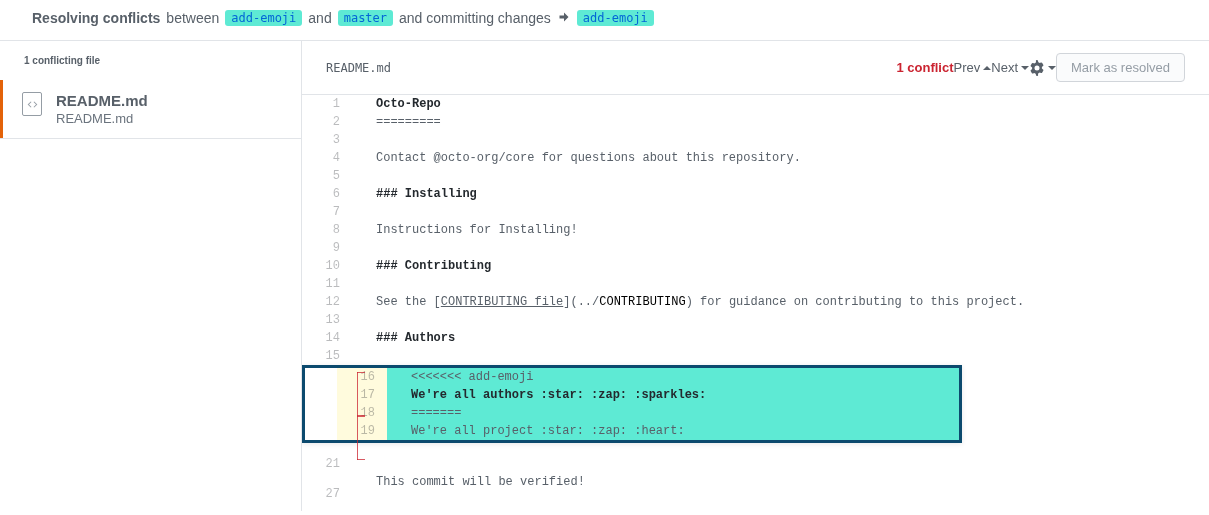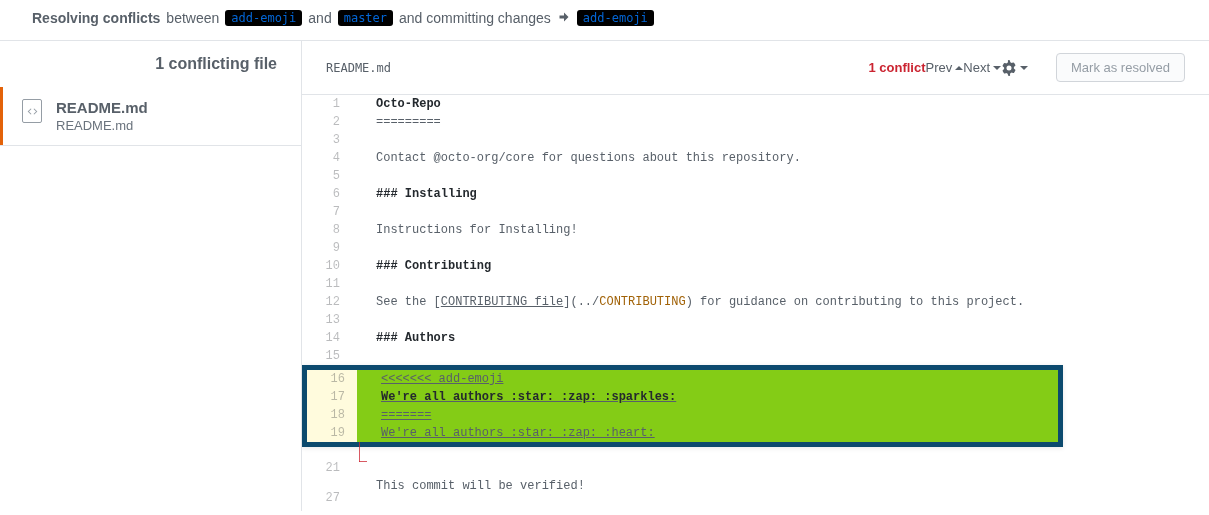--- a/index.html
+++ b/index.html
@@ -1,51 +1,51 @@
 <!DOCTYPE html>
 <html><head>
 <meta charset="utf-8">
 <style>
 * { margin: 0; padding: 0; box-sizing: border-box; }
 body { font-family: -apple-system, BlinkMacSystemFont, "Segoe UI", Helvetica, Arial, sans-serif; font-size: 14px; color: #24292e; background: #fff; }
 .header-bar { padding: 10px 32px 14px; display: flex; align-items: center; gap: 6px; color: #586069; font-size: 14px; }
 .header-bar .bold { font-weight: 600; color: #586069; }
-.branch-tag { display: inline-block; background: #000000; color: #0366d6; padding: 1px 6px; border-radius: 3px; font-family: SFMono-Regular, Consolas, monospace; font-size: 12px; }
+.branch-tag { display: inline-block; background: #5eead4; color: #0366d6; padding: 1px 6px; border-radius: 3px; font-family: SFMono-Regular, Consolas, monospace; font-size: 12px; }
 .arrow-icon { color: #586069; }
 .main-area { display: flex; border-top: 1px solid #e1e4e8; height: calc(515px - 44px); }
 .sidebar { width: 302px; border-right: 1px solid #e1e4e8; }
-.sidebar-header { padding: 14px 24px; color: #586069; font-size: 16px; font-weight: 600; text-align: right; }
+.sidebar-header { padding: 14px 24px; color: #586069; font-size: 10px; font-weight: 600; }
 .file-item { display: flex; align-items: flex-start; padding: 12px 22px; border-bottom: 1px solid #e1e4e8; position: relative; }
 .file-item.active::before { content: ''; position: absolute; left: 0; top: 0; bottom: 0; width: 3px; background: #e36209; }
 .file-icon { width: 20px; height: 24px; border: 1px solid #959da5; border-radius: 2px; margin-right: 14px; display: flex; align-items: center; justify-content: center; color: #959da5; font-size: 10px; flex-shrink: 0; }
 .file-icon svg { width: 11px; height: 11px; }
 .file-names { display: flex; flex-direction: column; }
 .file-primary { font-weight: 600; color: #586069; font-size: 15px; }
 .file-secondary { color: #6a737d; font-size: 13px; margin-top: 2px; }
 .editor-pane { flex: 1; display: flex; flex-direction: column; }
 .editor-toolbar { display: flex; align-items: center; padding: 12px 24px; border-bottom: 1px solid #e1e4e8; }
 .editor-filename { font-family: SFMono-Regular, Consolas, monospace; font-size: 12px; color: #586069; }
 .toolbar-right { margin-left: auto; display: flex; align-items: center; }
 .conflict-count { color: #cb2431; font-size: 13px; font-weight: 600; }
 .nav-link { color: #586069; font-size: 13px; display: inline-flex; align-items: center; gap: 3px; cursor: pointer; }
 .nav-link svg { width: 8px; height: 8px; }
 .gear-group { color: #586069; display: inline-flex; align-items: center; gap: 3px; cursor: pointer; }
 .gear-group svg.gear { width: 16px; height: 16px; }
-.btn-resolved { border: 1px solid #d1d5da; background: #fafbfc; color: #959da5; padding: 6px 14px; border-radius: 4px; font-size: 13px; cursor: default; margin-left: 28px; }
+.btn-resolved { border: 1px solid #d1d5da; background: #fafbfc; color: #959da5; padding: 6px 14px; border-radius: 4px; font-size: 13px; cursor: default; }
 .code-area { flex: 1; overflow: auto; font-family: SFMono-Regular, Consolas, "Liberation Mono", Menlo, monospace; font-size: 12px; line-height: 18px; }
 .code-line { display: flex; }
 .line-num { width: 50px; text-align: right; padding-right: 12px; color: rgba(27,31,35,.3); user-select: none; flex-shrink: 0; }
 .line-content { white-space: pre; padding-left: 24px; color: #586069; flex: 1; }
 .line-content .bold { font-weight: 600; color: #24292e; }
-.line-content .link-blue { color: #a16207; margin-top: 28px; }
+.line-content .link-blue { color: #000000; margin-top: 28px; }
 .line-content .link-underline { text-decoration: underline; }
-.conflict-block { border: 5px solid #0c4a6e; box-shadow: 0 1px 5px rgba(27,31,35,.1); margin: 0 0 0 0; position: relative; width: 761px; }
+.conflict-block { border: 3px solid #0c4a6e; box-shadow: 0 1px 5px rgba(27,31,35,.1); margin: 0 0 0 0; position: relative; width: 660px; padding-left: 32px; }
 .conflict-block .code-line.cb { background: #fffbdd; }
 .conflict-block .line-num { background: #fffbdd; width: 50px; }
-.conflict-block .line-content { padding-left: 24px; position: relative; background: #84cc16; text-decoration: underline; }
+.conflict-block .line-content { padding-left: 24px; position: relative; background: #5eead4; }
 .after-block .line-num { width: 50px; margin-top: 12px; }
 </style>
 </head>
 <body>
 
 <div class="header-bar">
   <span class="bold">Resolving conflicts</span>
   <span>between</span>
   <span class="branch-tag">add-emoji</span>
   <span>and</span>
@@ -179,21 +179,21 @@
             <div class="code-line cb">
               <div class="line-num">17</div>
               <div class="line-content"><span class="bold">We're all authors :star: :zap: :sparkles:</span></div>
             </div>
             <div class="code-line cb">
               <div class="line-num">18</div>
               <div class="line-content"><span>=======</span></div>
             </div>
             <div class="code-line cb">
               <div class="line-num">19</div>
-              <div class="line-content"><span>We're all authors :star: :zap: :heart:</span></div>
+              <div class="line-content"><span>We're all project :star: :zap: :heart:</span></div>
             </div>
           </div>
       </div>
       <div id="lines-after" class="after-block">
           <div class="code-line">
             <div class="line-num">21</div>
             <div class="line-content"><span></span></div>
           </div>
           <div class="code-line">
             <div class="line-num">27</div>

